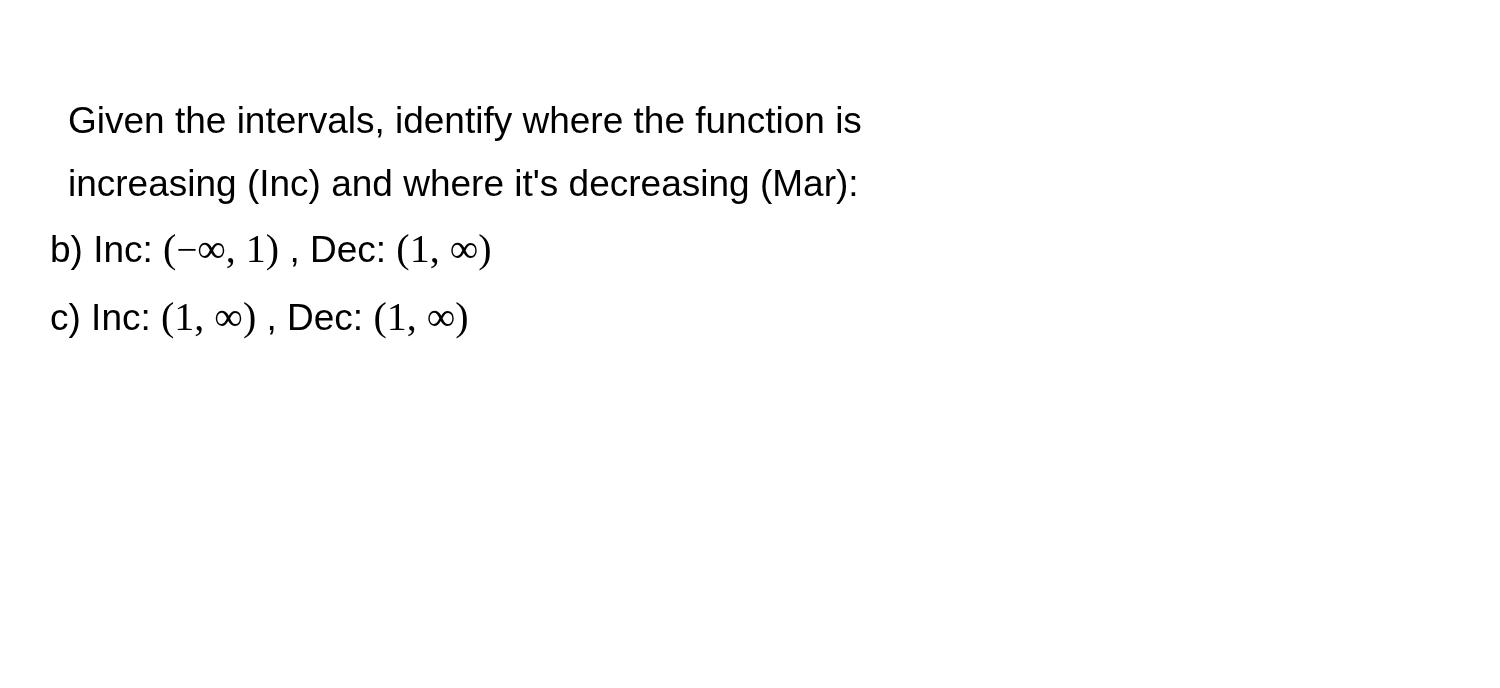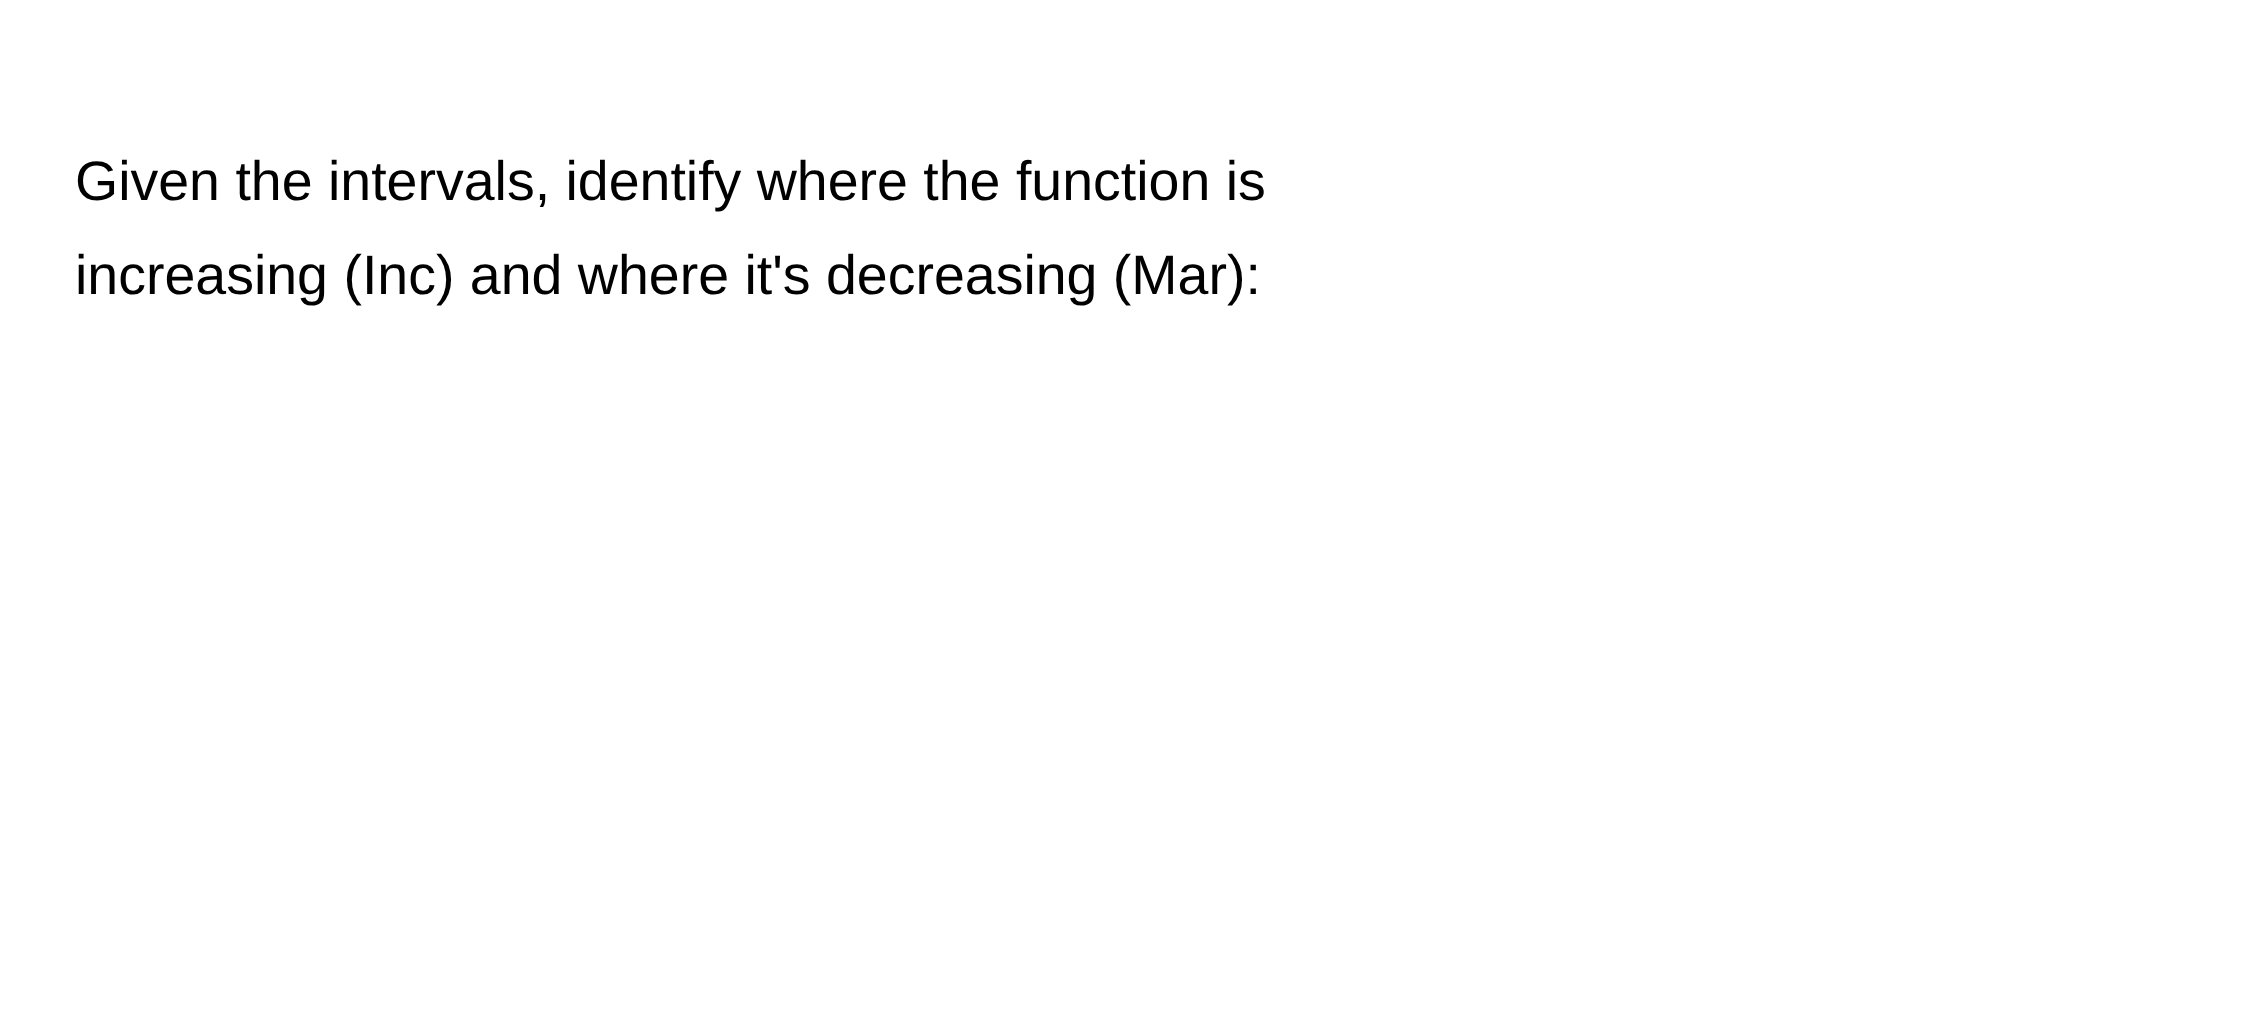--- a/index.html
+++ b/index.html
@@ -14,20 +14,21 @@
       font-family: Arial, Helvetica, sans-serif;
       padding: 90px 50px 50px 50px;
     }
     .content {
       font-size: 37px;
       line-height: 1.65;
       color: #000000;
     }
     .question-line {
       margin-bottom: 2px;
+      margin-left: 18px;
     }
     .option-line {
       margin-bottom: 2px;
     }
     .math {
       font-family: 'Times New Roman', Times, serif;
       font-size: 40px;
     }
     .math-num {
       font-family: 'Times New Roman', Times, serif;
@@ -42,15 +43,21 @@
     }
   </style>
 </head>
 <body>
 
 <div class="content">
   <div class="question-line">Given the intervals, identify where the function is</div>
   <div class="question-line">increasing (Inc) and where it's decreasing (Mar):</div>
 
 
+  <div class="option-line">
+    <span>b) Inc: </span><span class="math">(</span><span class="minus">−</span><span class="infinity">∞</span><span class="math">, </span><span class="math-num">1</span><span class="math">)</span><span> , Dec: </span><span class="math">(</span><span class="math-num">1</span><span class="math">, </span><span class="infinity">∞</span><span class="math">)</span>
+  </div>
 
+  <div class="option-line">
+    <span>c) Inc: </span><span class="math">(</span><span class="math-num">1</span><span class="math">, </span><span class="infinity">∞</span><span class="math">)</span><span> , Dec: </span><span class="math">(</span><span class="math-num">1</span><span class="math">, </span><span class="infinity">∞</span><span class="math">)</span>
+  </div>
 
 </div>
 
 </body></html>

